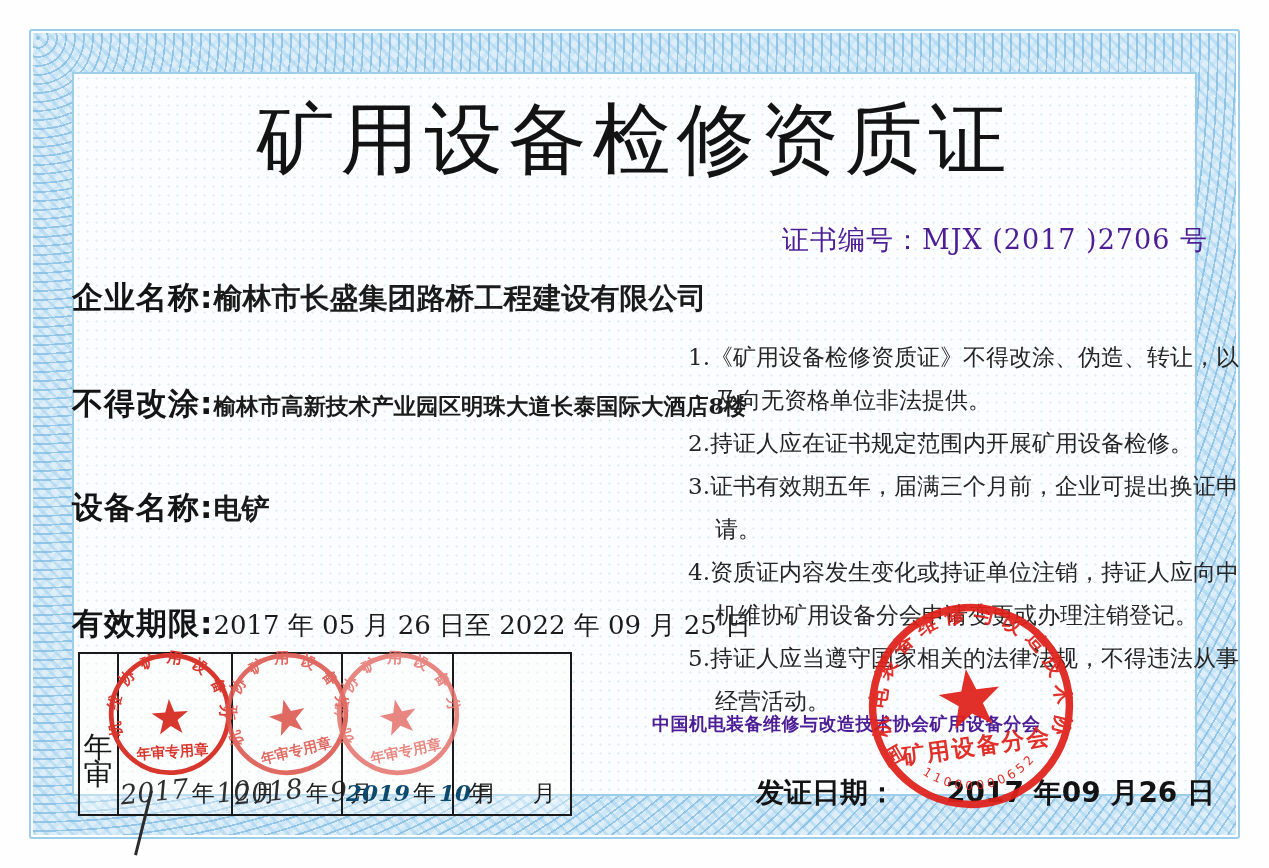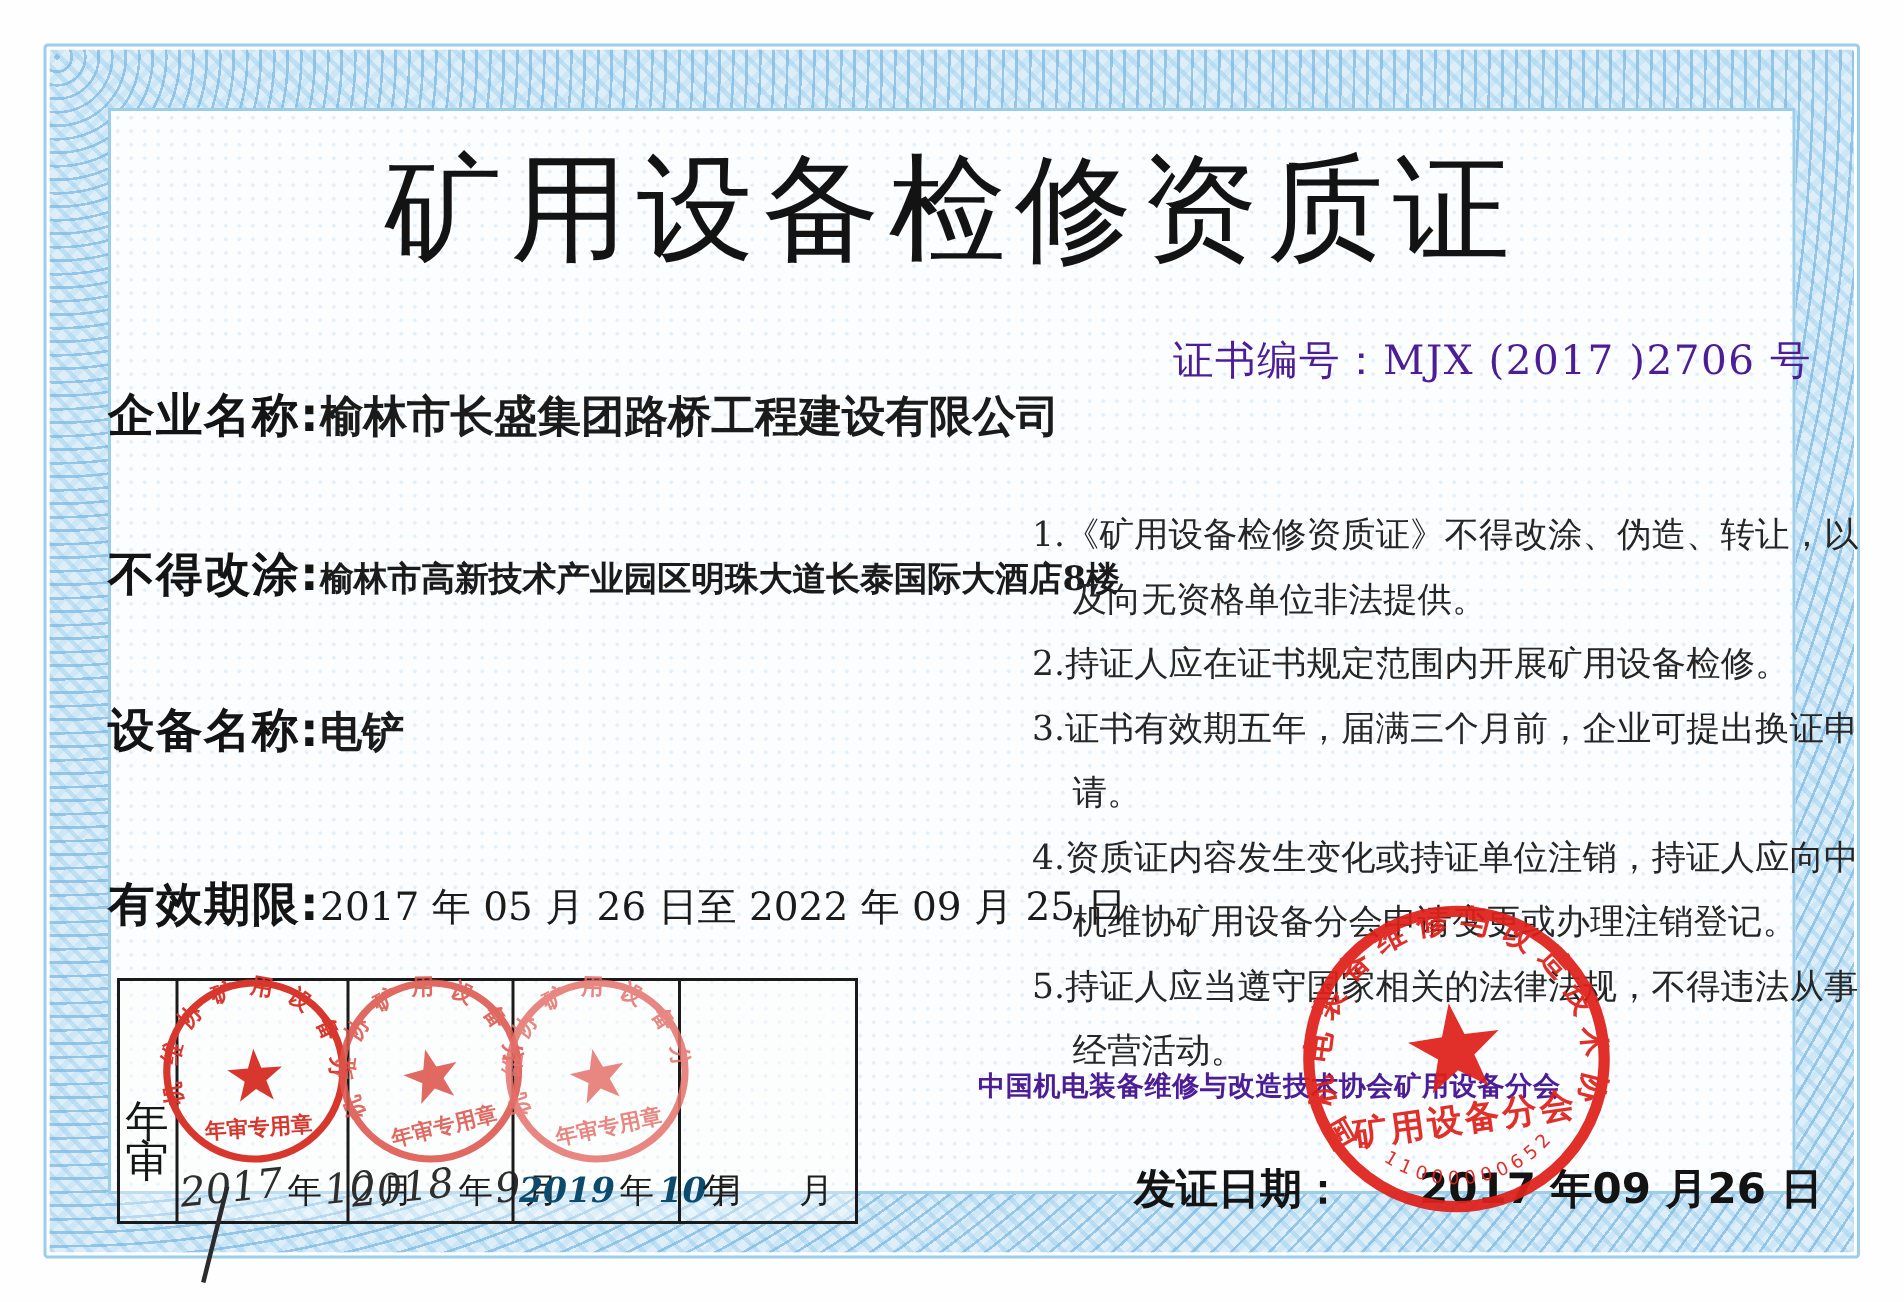--- a/index.html
+++ b/index.html
@@ -18,21 +18,21 @@
     background-image:radial-gradient(rgba(176,206,230,.30) 1px, rgba(0,0,0,0) 1.3px);
     background-size:9px 9px;}
 
   .title{position:absolute;left:0;right:0;top:88px;text-align:center;
     font-size:78px;font-weight:400;letter-spacing:6px;color:#131313;white-space:nowrap;}
 
   .cert-no{position:absolute;left:782px;top:222px;font-family:"DejaVu Serif",serif;
     font-size:27px;color:#4c1d95;white-space:nowrap;letter-spacing:1px;}
 
   .field{position:absolute;left:72px;display:flex;align-items:baseline;white-space:nowrap;}
-  .field .lbl{font-size:31px;font-weight:bold;color:#141414;letter-spacing:1px;}
+  .field .lbl{font-size:31px;font-weight:bold;color:#141414;letter-spacing:1px;margin-top:21px;}
   .field .val{font-family:"DejaVu Serif",serif;font-weight:bold;color:#1b1b1b;}
   .f-company{top:256px}.f-company .val{font-size:29px;}
   .f-address{top:362px}.f-address .val{font-size:22.5px;}
   .f-equip{top:466px}.f-equip .val{font-size:28px;}
   .f-valid{top:582px}.f-valid .val{font-size:26px;font-weight:normal;}
 
   
   .notice-head{position:absolute;left:700px;top:280px;width:490px;text-align:center;
     font-family:"DejaVu Serif",serif;font-size:34px;color:#1e1e1e;
     letter-spacing:46px;text-indent:46px;}

